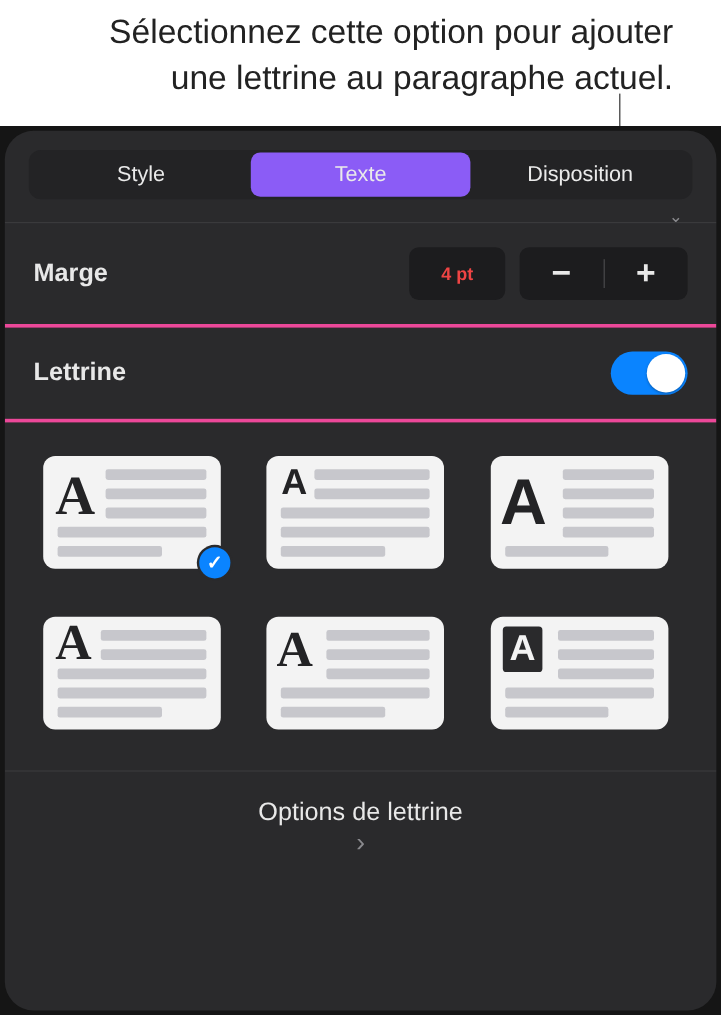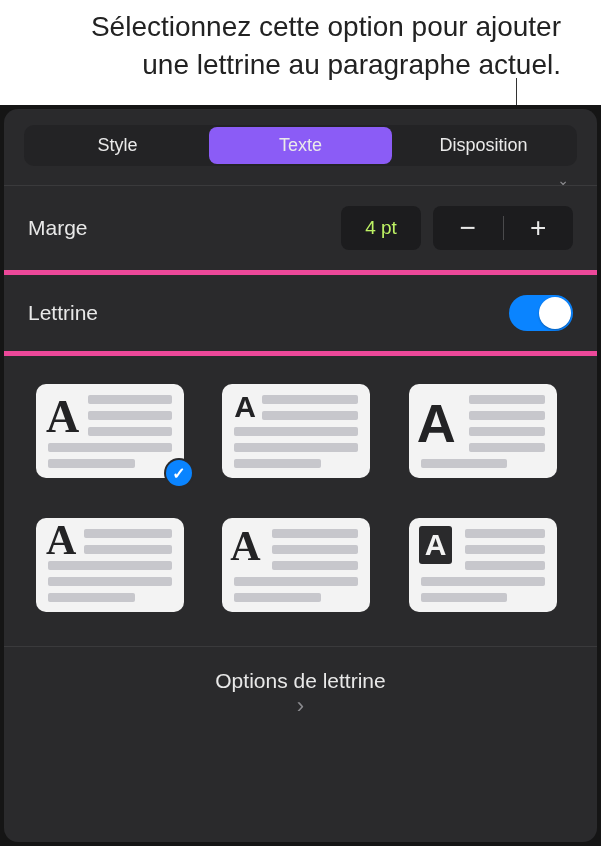--- a/index.html
+++ b/index.html
@@ -31,21 +31,21 @@
     top: 105px;
     width: 601px;
     height: 741px;
     background: #151515;
     padding: 4px;
   }
   .panel {
     width: 100%;
     height: 100%;
     background: #2a2a2c;
-    border-radius: 14px;
+    border-radius: 24px;
     overflow: hidden;
     display: flex;
     flex-direction: column;
   }
   .tabs {
     display: flex;
     background: #232325;
     border-radius: 10px;
     margin: 16px 20px 10px 20px;
     padding: 2px;
@@ -75,39 +75,40 @@
     position: absolute;
     right: 28px;
     top: -4px;
     color: #8a8a8e;
     font-size: 14px;
   }
   .row {
     display: flex;
     align-items: center;
     padding: 20px 24px;
-    border-bottom: 5px solid #ec4899;
+    border-bottom: 3px solid #ec4899;
     gap: 12px;
+    font-weight: bold;
   }
   .row-label {
     flex: 1;
     font-size: 21px;
     color: #e8e8e8;
     line-height: 1.3;
   }
   .value-box {
     width: 80px;
     height: 44px;
     background: #1c1c1e;
     border-radius: 8px;
     display: flex;
     align-items: center;
     justify-content: center;
-    font-size: 19px;
-    color: #bef264;
+    font-size: 15px;
+    color: #ef4444;
   }
   .stepper {
     display: flex;
     width: 140px;
     height: 44px;
     background: #1c1c1e;
     border-radius: 8px;
     align-items: center;
   }
   .step-btn {

